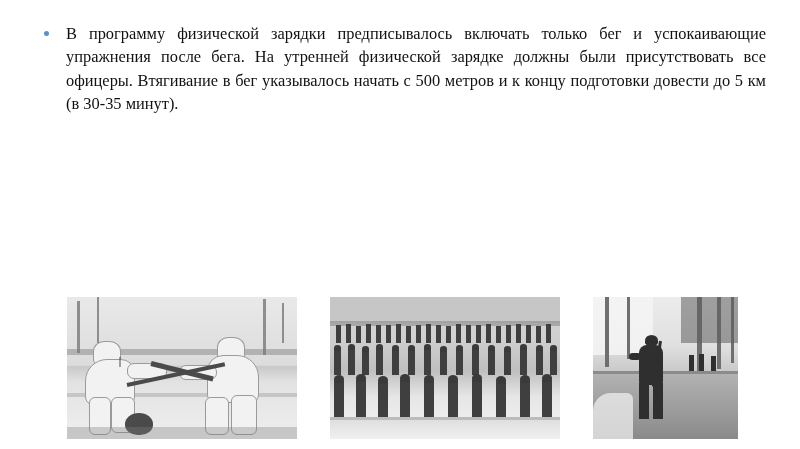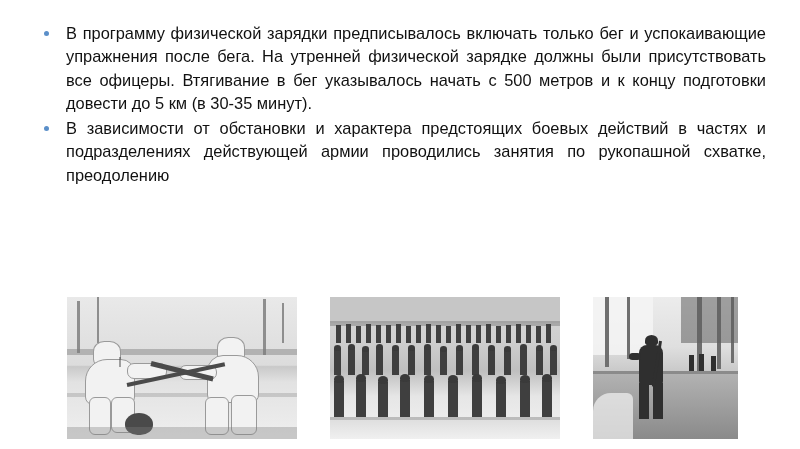--- a/index.html
+++ b/index.html
@@ -12,20 +12,21 @@
     background: #ffffff;
     font-family: "Liberation Sans", sans-serif;
     overflow: hidden;
   }
   .slide {
     position: relative;
     width: 800px;
     height: 449px;
     background: #ffffff;
     box-sizing: border-box;
+    font-family: Liberation Serif, serif;
   }
   .content-block {
     position: absolute;
     left: 38px;
     top: 22px;
     width: 728px;
   }
   ul.bullets {
     list-style: none;
     margin: 0;
@@ -119,24 +120,20 @@
 </head>
 <body>
 
 <div class="slide">
 
   <div class="content-block">
     <ul class="bullets">
       <li>
         <span class="bullet-dot"></span>
         <span class="para">В программу физической зарядки предписывалось включать только бег и успокаивающие упражнения после бега. На утренней физической зарядке должны были присутствовать все офицеры. Втягивание в бег указывалось начать с 500 метров и к концу подготовки довести до 5 км (в 30-35 минут).</span>
-      </li>
-      <li>
-        <span class="bullet-dot"></span>
-        <span class="para">В зависимости от обстановки и характера предстоящих боевых действий в частях и подразделениях действующей армии проводились занятия по рукопашной схватке, преодолению</span>
       </li>
     </ul>
   </div>
 
   <div class="photos">
 
     <div class="photo photo-1">
       <div class="ph-canvas">
         <div class="p1-bg"></div>
 

